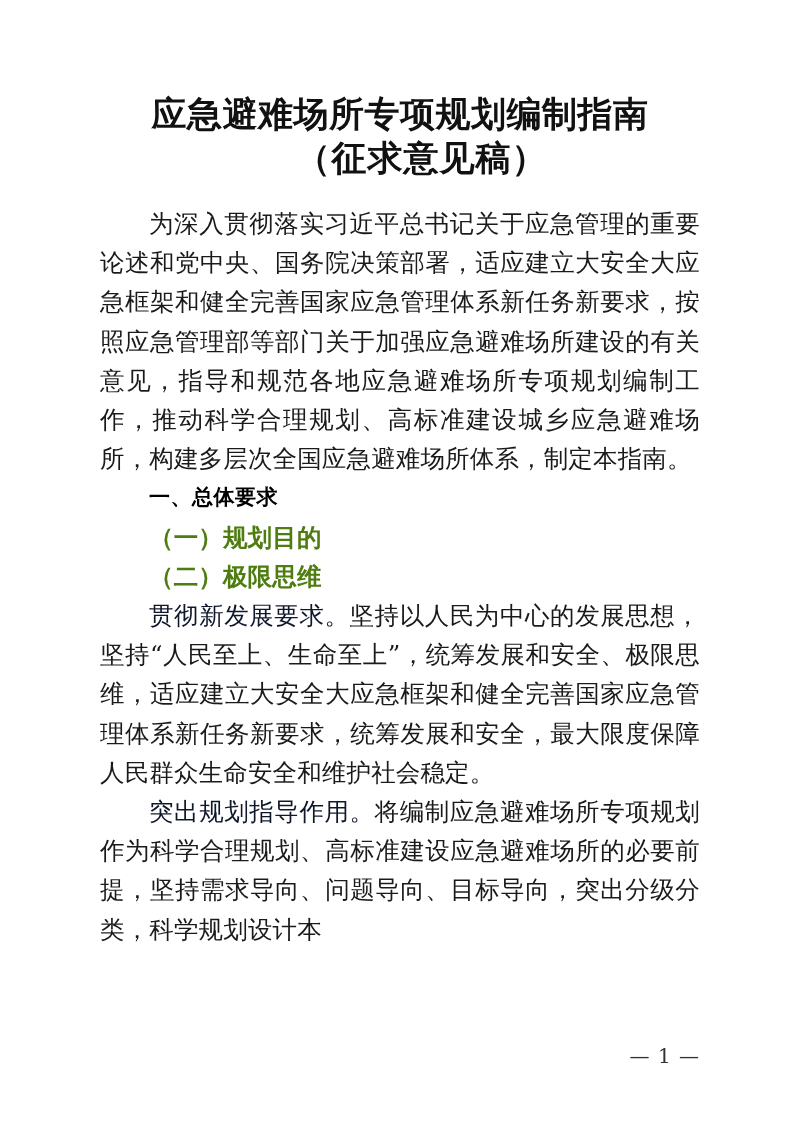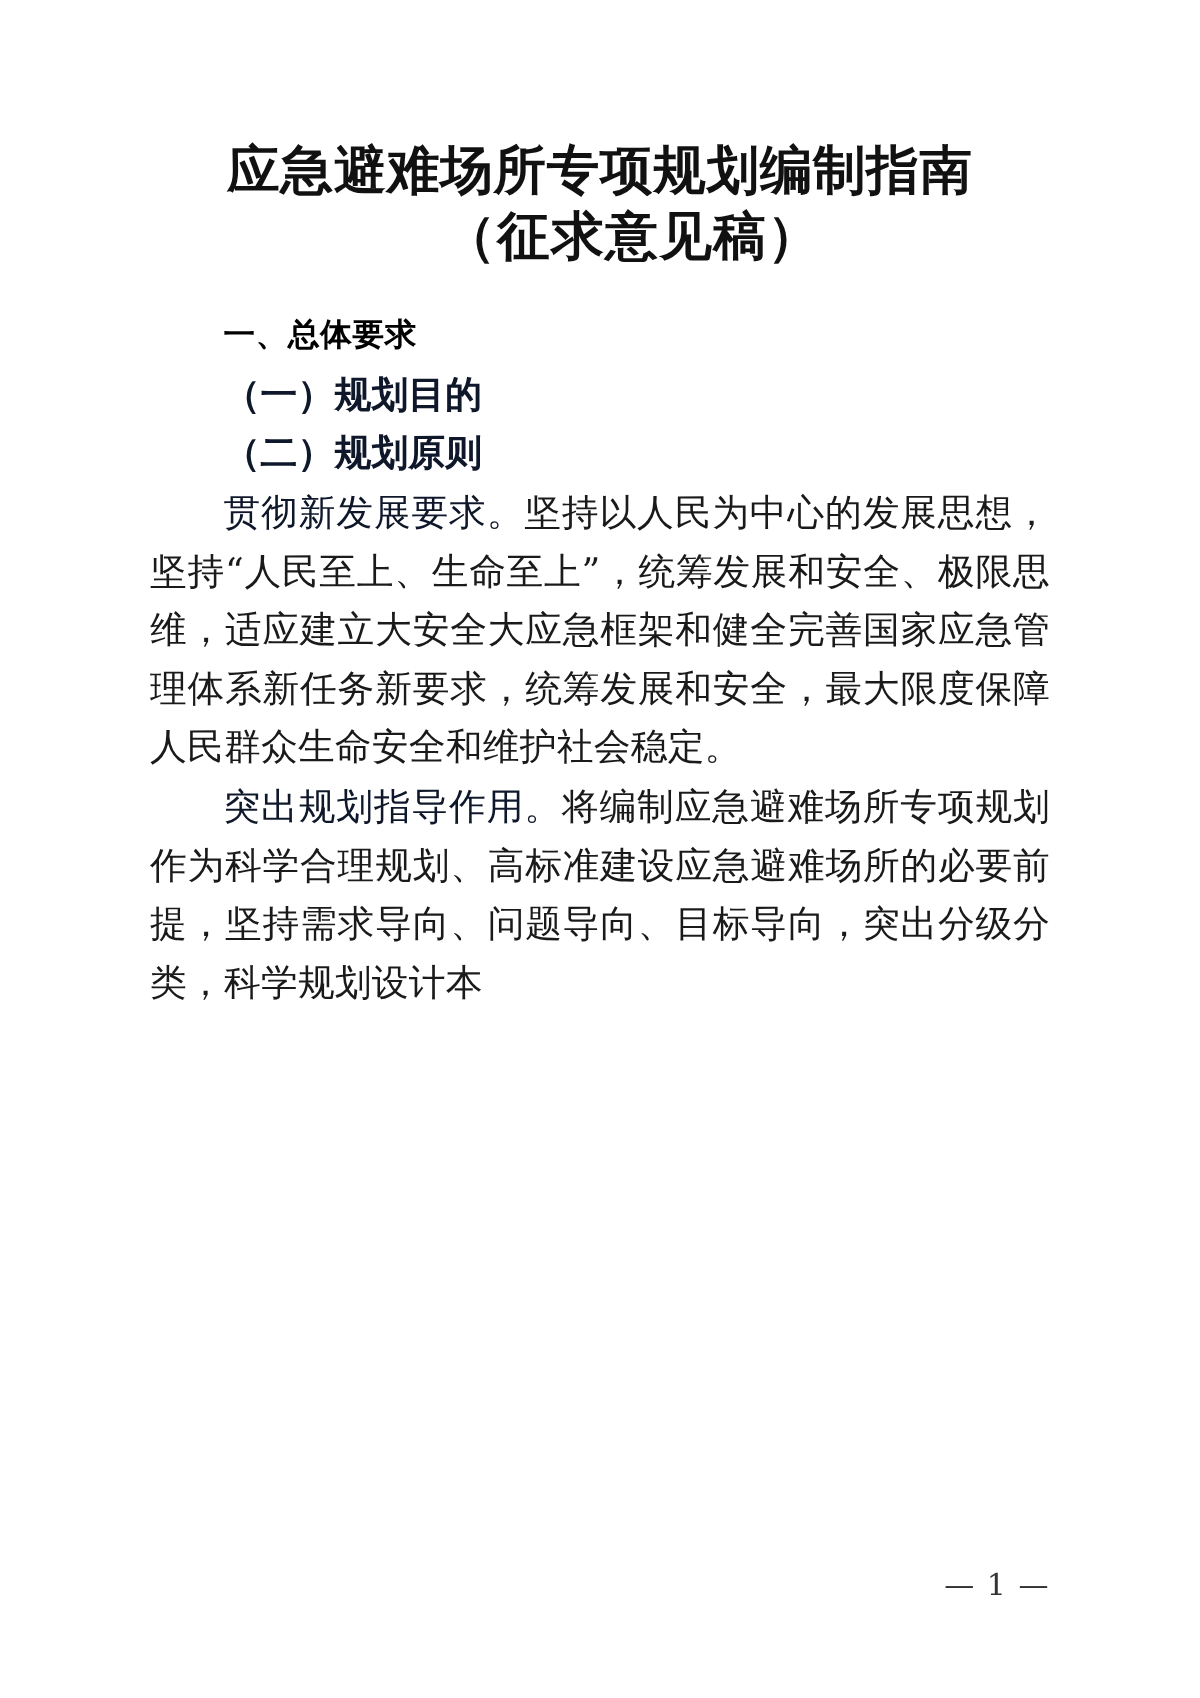--- a/index.html
+++ b/index.html
@@ -83,21 +83,21 @@
     margin: 0;
     text-indent: 49px;
     letter-spacing: 0.5px;
   }
 
   
   .sub-heading {
     font-family: "DejaVu Serif", "Liberation Serif", serif;
     font-size: 24.5px;
     line-height: 39.2px;
-    color: #0f172a;
+    color: #4d7c0f;
     margin: 0;
     text-indent: 49px;
     letter-spacing: 0.15px;
   }
 
   
   .footer {
     position: absolute;
     left: 100px;
     top: 1042px;
@@ -117,27 +117,28 @@
 
 <div class="page">
 
   <div class="title-block">
     <div class="doc-title">应急避难场所专项规划编制指南</div>
     <div class="doc-subtitle">（征求意见稿）</div>
   </div>
 
   <div class="body-area">
 
+    <p class="para indent2">为深入贯彻落实习近平总书记关于应急管理的重要论述和党中央、国务院决策部署，适应建立大安全大应急框架和健全完善国家应急管理体系新任务新要求，按照应急管理部等部门关于加强应急避难场所建设的有关意见，指导和规范各地应急避难场所专项规划编制工作，推动科学合理规划、高标准建设城乡应急避难场所，构建多层次全国应急避难场所体系，制定本指南。</p>
 
     <h2 class="section-heading">一、总体要求</h2>
 
     <h3 class="sub-heading">（一）规划目的</h3>
 
 
-    <h3 class="sub-heading">（二）规划原则</h3>
+    <h3 class="sub-heading">（二）极限思维</h3>
 
     <p class="para indent2"><span class="lead">贯彻新发展要求。</span><span>坚持以人民为中心的发展思想，坚持“人民至上、生命至上”，统筹发展和安全、极限思维，适应建立大安全大应急框架和健全完善国家应急管理体系新任务新要求，统筹发展和安全，最大限度保障人民群众生命安全和维护社会稳定。</span></p>
 
     <p class="para indent2"><span class="lead">突出规划指导作用。</span><span>将编制应急避难场所专项规划作为科学合理规划、高标准建设应急避难场所的必要前提，坚持需求导向、问题导向、目标导向，突出分级分类，科学规划设计本</span></p>
 
   </div>
 
   <div class="footer">
     <span class="page-number">— 1 —</span>
   </div>

